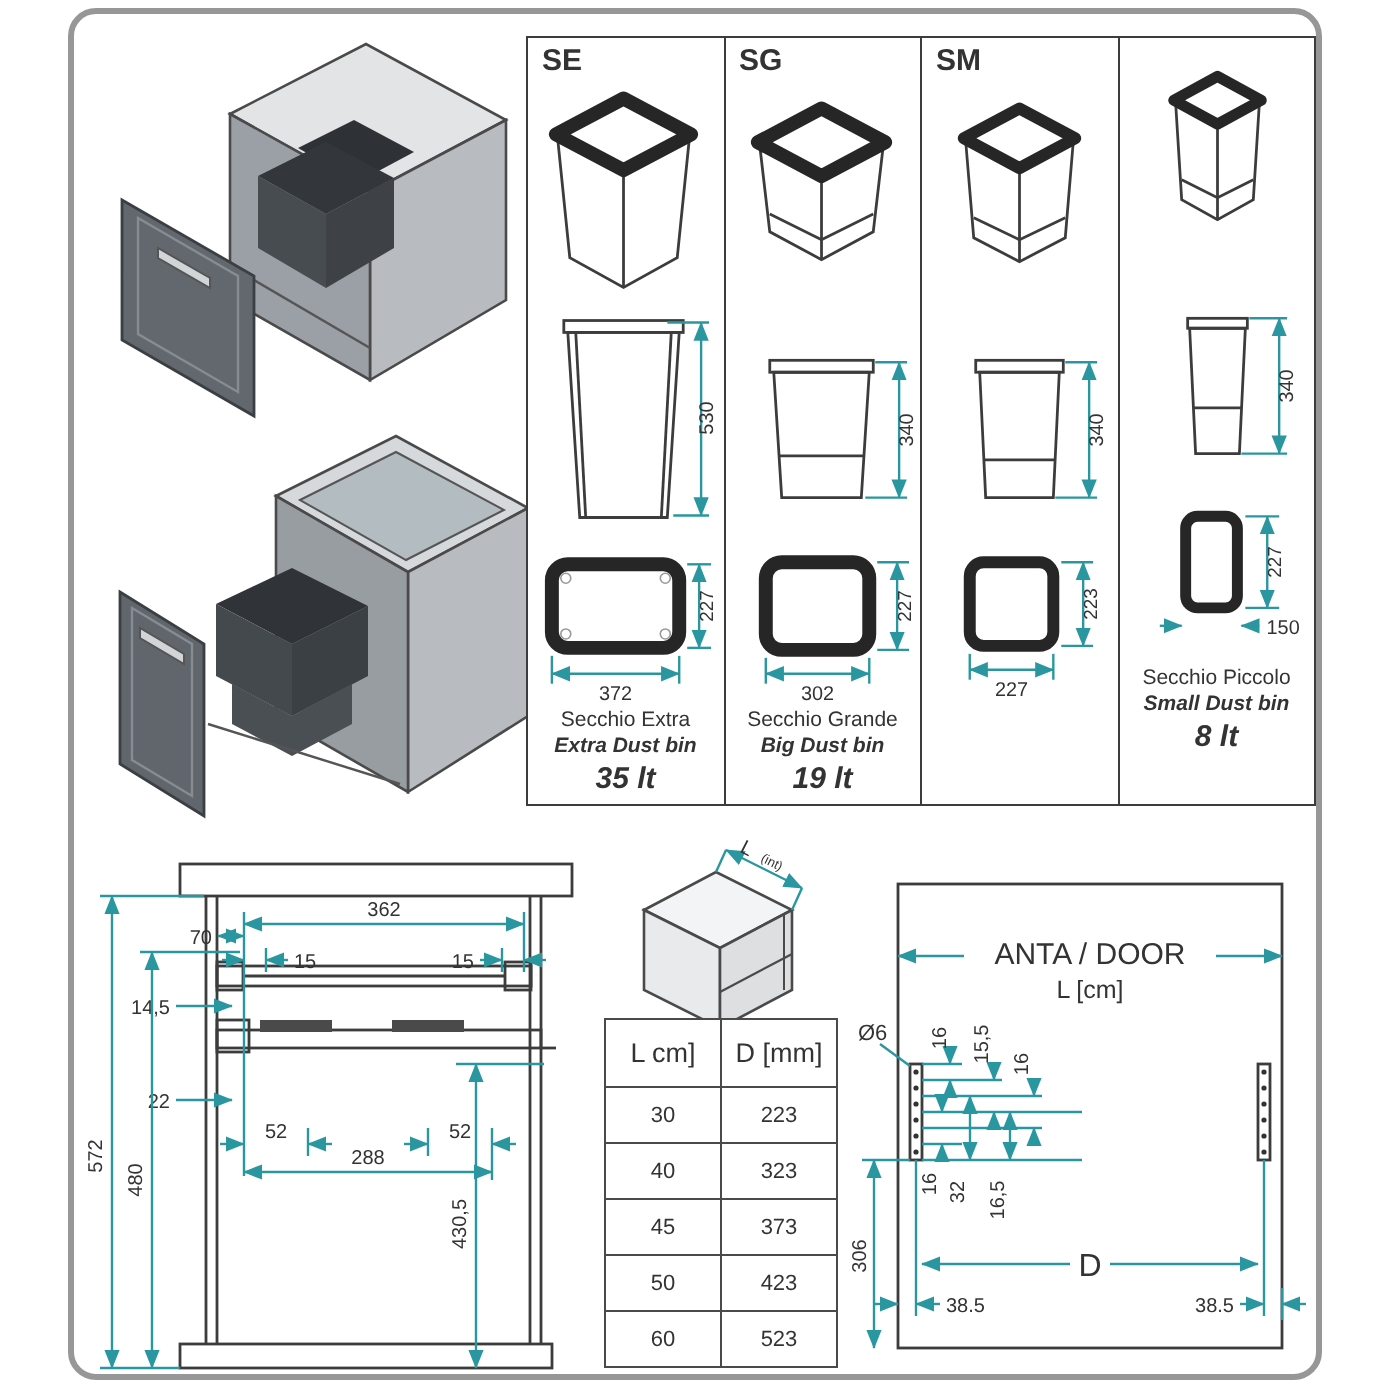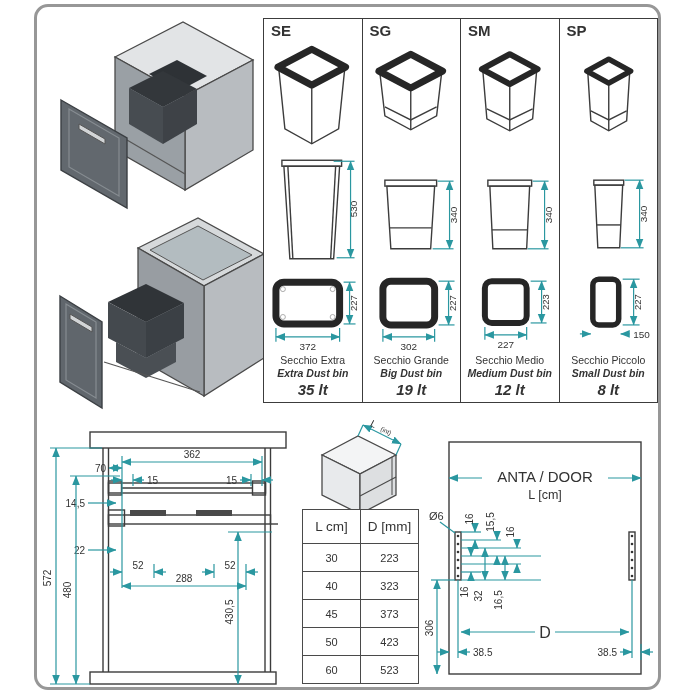--- a/index.html
+++ b/index.html
@@ -171,29 +171,23 @@
         <rect x="24" y="11" width="42" height="42" rx="7" fill="#fff" stroke="#262626" stroke-width="6"></rect>
         <line x1="70" y1="11" x2="86" y2="11" class="tl"></line>
         <line x1="70" y1="53" x2="86" y2="53" class="tl"></line>
         <line x1="81" y1="11" x2="81" y2="53" class="tl" marker-start="url(#ar)" marker-end="url(#ar)"></line>
         <text class="dim-sm" transform="rotate(-90 88 32)" x="88" y="32" text-anchor="middle">223</text>
         <line x1="24" y1="57" x2="24" y2="70" class="tl"></line>
         <line x1="66" y1="57" x2="66" y2="70" class="tl"></line>
         <line x1="24" y1="65" x2="66" y2="65" class="tl" marker-start="url(#ar)" marker-end="url(#ar)"></line>
         <text class="dim" x="45" y="78" text-anchor="middle">227</text>
       </svg>
-      <div class="bin-names">
-        <div>Secchio Medio</div>
-        <div class="bin-en">Medium Dust bin</div>
-        <div class="bin-cap">12 lt</div>
-      </div>
     </div>
 
     <div class="bin-col">
-      <div class="bin-code">SP</div>
       <svg width="100%" height="112" viewBox="0 0 98 112">
         <path d="M28,33 L31,81 L49,91 L67,81 L70,33" class="dl"></path>
         <path d="M49,45 L49,91" class="dl"></path>
         <path d="M31,71 L49,80 L67,71" class="dl" stroke-width="1"></path>
         <polygon points="27,31 49,19 71,31 49,43" fill="#fff" stroke="#262626" stroke-width="5.5" stroke-linejoin="round"></polygon>
       </svg>
       <svg width="100%" height="118" viewBox="0 0 98 118">
         <rect x="34" y="28" width="30" height="5" class="dl" fill="#fff"></rect>
         <polygon points="35,33 63,33 60,96 38,96" class="dl" fill="#fff"></polygon>
         <line x1="37" y1="73" x2="61" y2="73" class="dl" stroke-width="1"></line>

